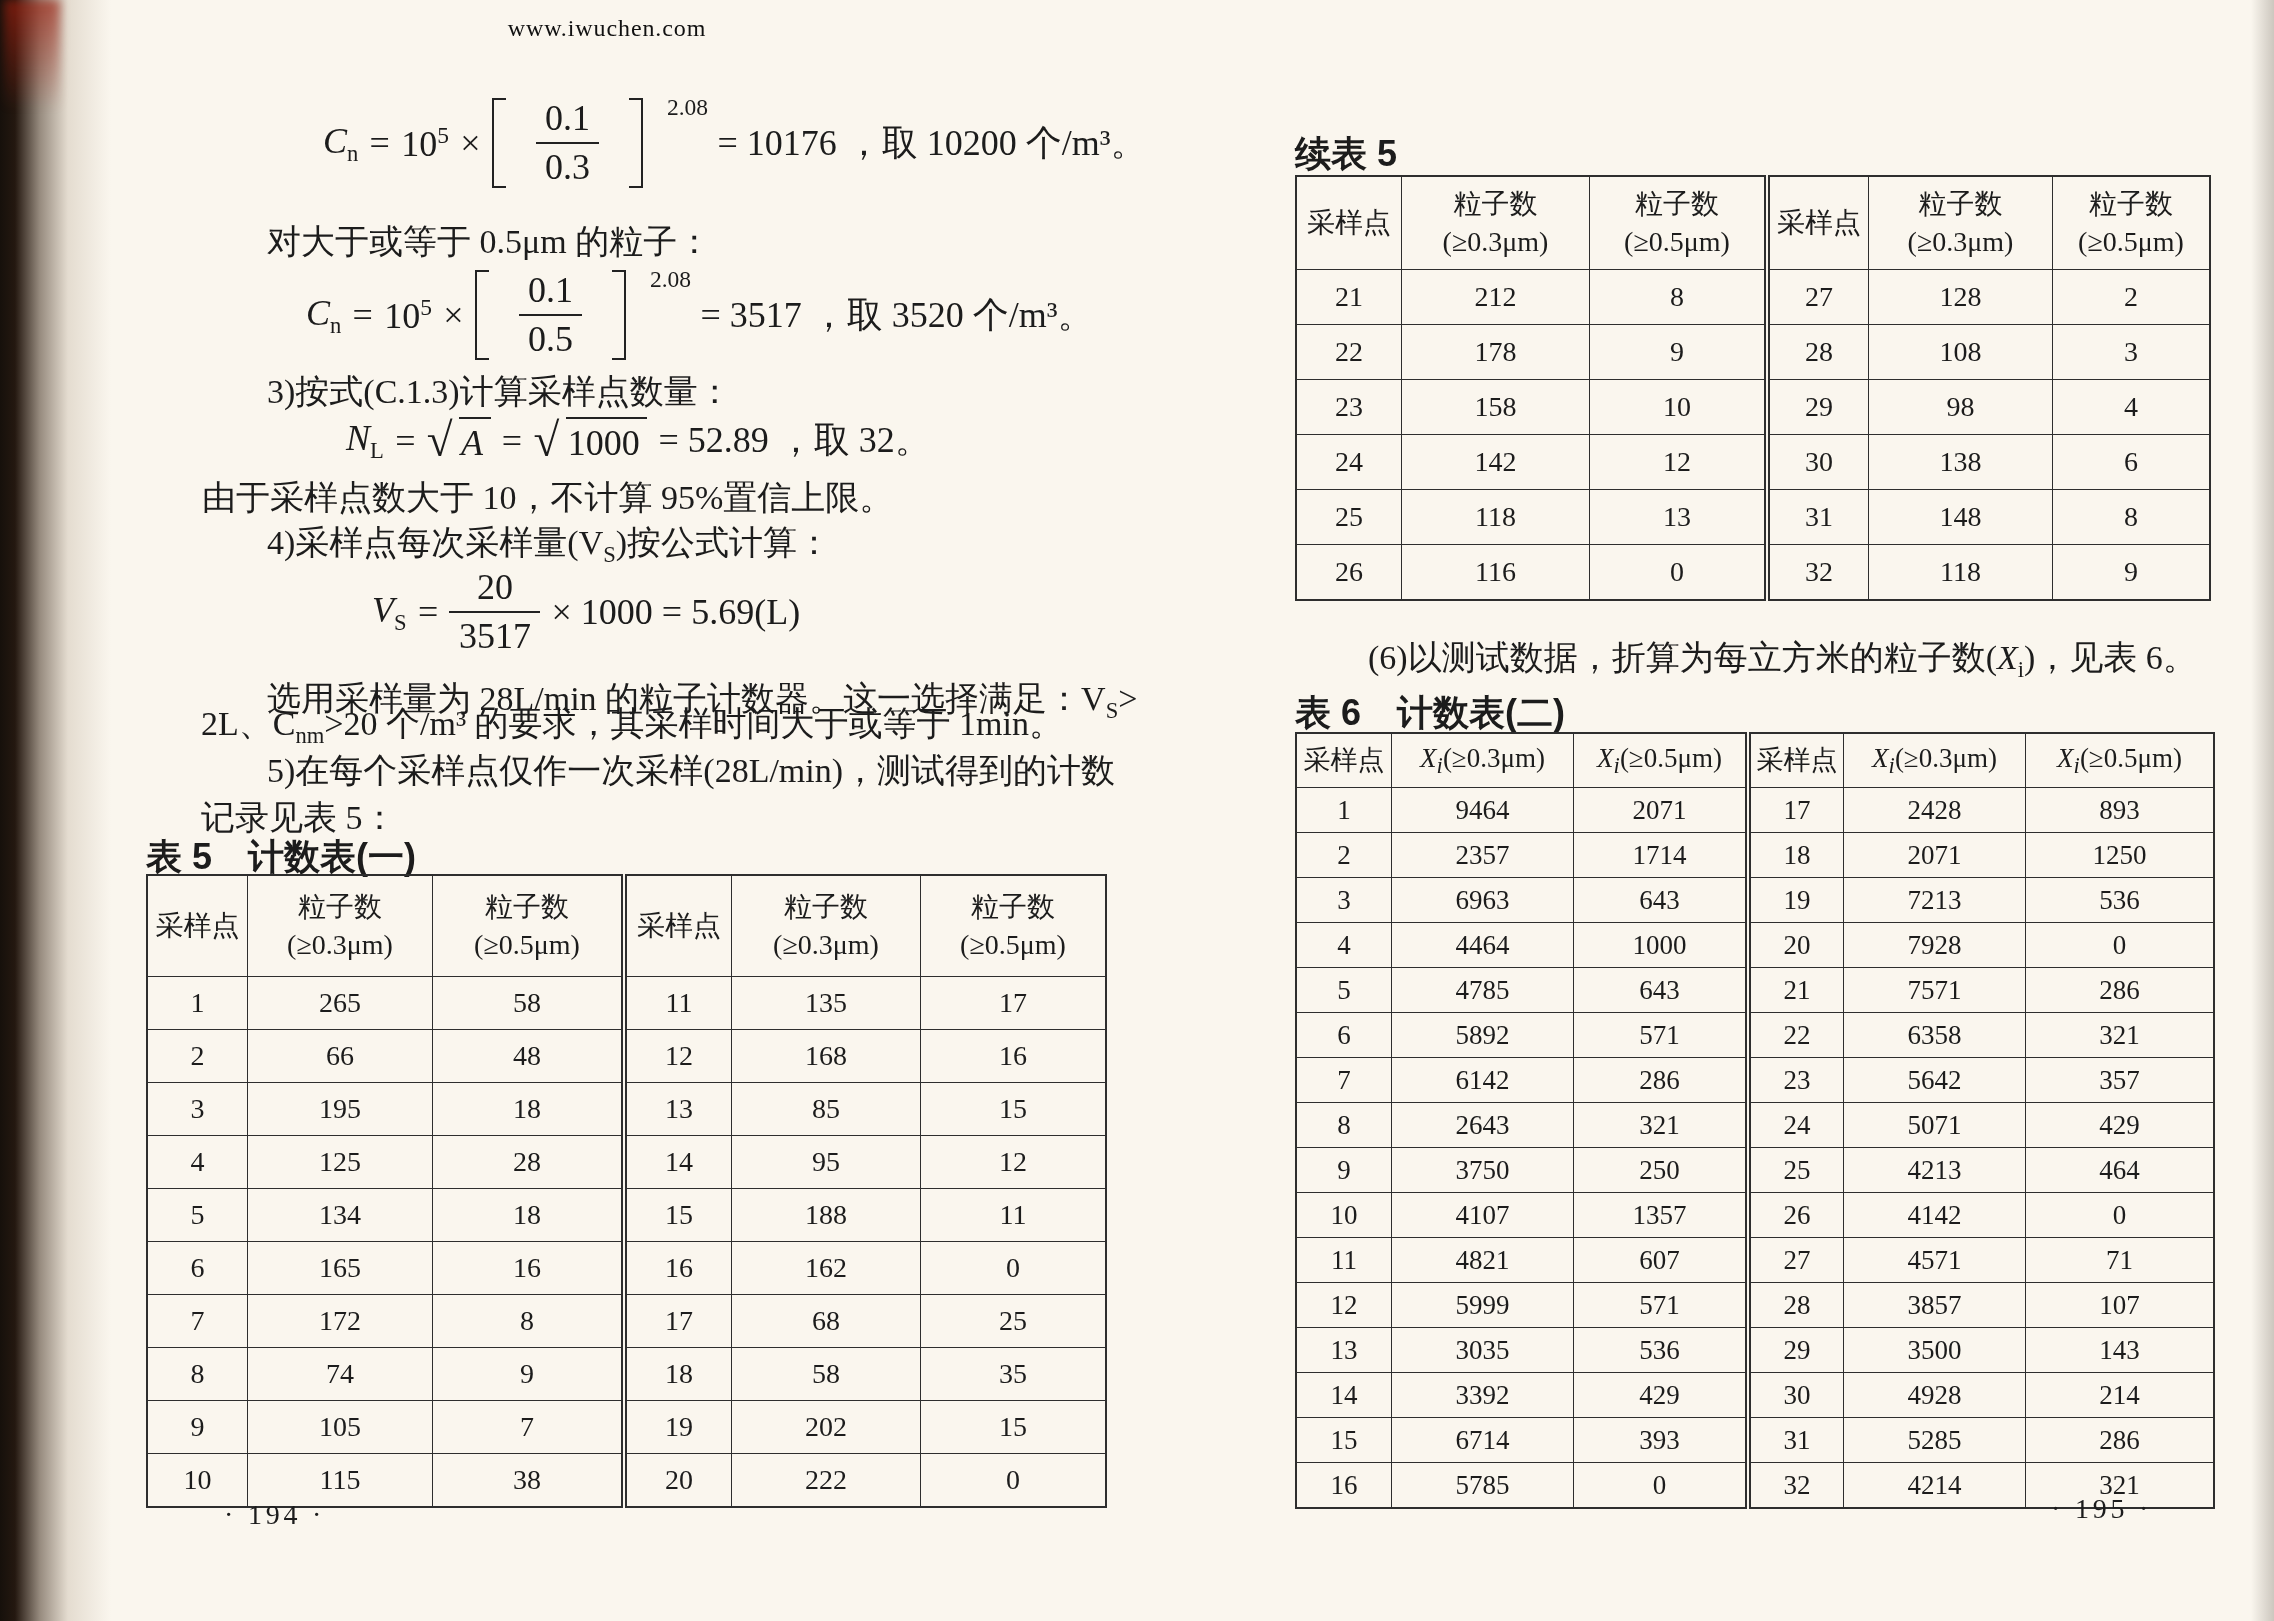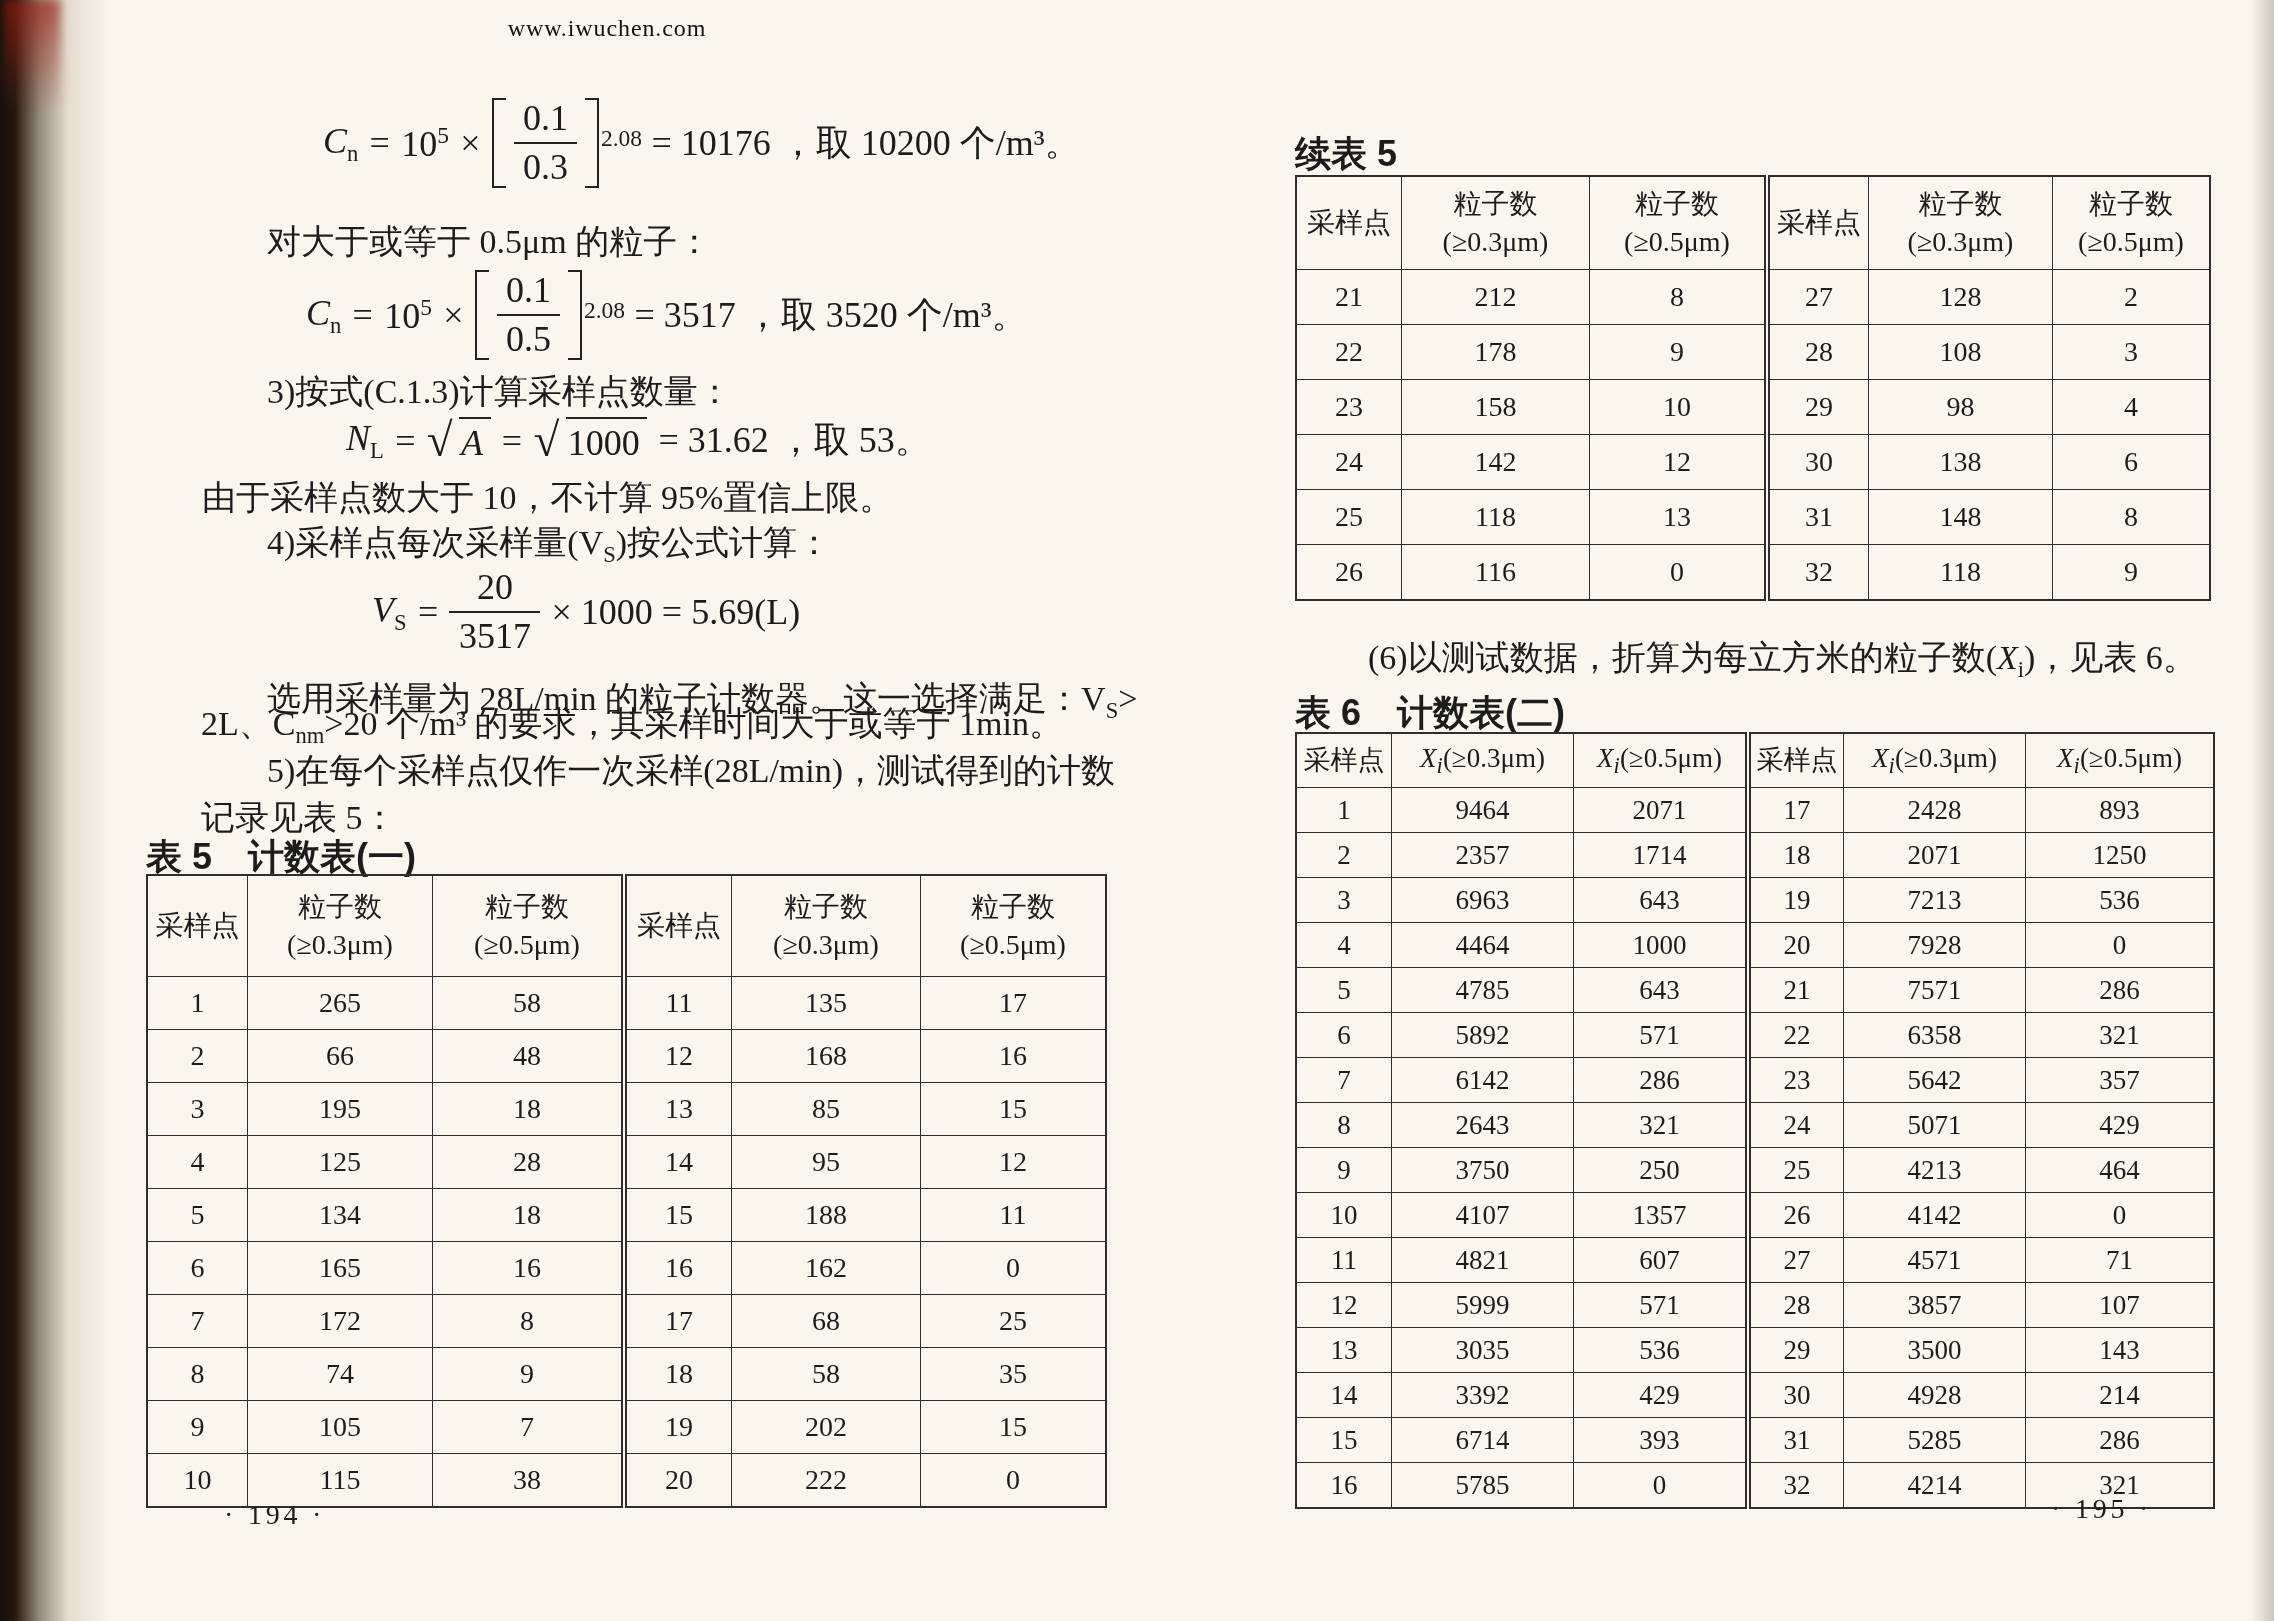--- a/index.html
+++ b/index.html
@@ -26,21 +26,21 @@
   .flush  { margin-left:55px; }
 
   
   .formula { display:flex; align-items:center; font-size:36px; gap:11.3px; white-space:nowrap; }
   .formula i { font-family:"Liberation Serif","DejaVu Serif",serif; }
   sub { font-size:22.6px; }
   .pow sup { font-size:23.5px; }
   .frac { display:inline-flex; flex-direction:column; align-items:center; line-height:1.15; }
   .frac .num { padding:0 9.4px 2.8px; }
   .frac .den { border-top:2.8px solid #222; padding:2.8px 9.4px 0; }
-  .brkgrp { display:inline-flex; align-items:flex-end; position:relative; }
+  .brkgrp { display:inline-flex; align-items:center; position:relative;gap:22px; }
   .brk { align-self:stretch; width:12.2px; border:2.8px solid #222; }
   .brk.l { border-right:none; margin-right:7.5px; }
   .brk.r { border-left:none; margin-left:7.5px; }
   .bpow { font-size:23.5px; position:relative; top:-36px; left:1.9px; }
   .sqrt { font-size:47px; line-height:0.8; font-weight:400; }
   .rad { border-top:2.8px solid #222; padding:2.8px 7.5px 0 1.9px; margin-left:-4.7px; }
 
   
   .tbl-title { font-family:"Liberation Sans","DejaVu Sans",sans-serif; font-weight:bold;
     font-size:36px; text-align:left; width:100%; }
@@ -123,21 +123,21 @@
     <div class="para indent" style="top:284px;">3)按式(C.1.3)计算采样点数量：</div>
 
     <div class="formula" style="top:331px; left:200px;">
       <span><i>N</i><sub>L</sub></span>
       <span>=</span>
       <span class="sqrt">√</span>
       <span class="rad"><i>A</i></span>
       <span>=</span>
       <span class="sqrt">√</span>
       <span class="rad">1000</span>
-      <span>= 31.62 ，取 53。</span>
+      <span>= 52.89 ，取 32。</span>
     </div>
 
     <div class="para indent" style="top:390px; margin-left:56px;">由于采样点数大于 10，不计算 95%置信上限。</div>
 
     <div class="para indent" style="top:435px;">
       <span>4)采样点每次采样量(V</span><sub>S</sub><span>)按公式计算：</span>
     </div>
 
     <div class="formula" style="top:482px; left:226px;">
       <span><i>V</i><sub>S</sub></span>

